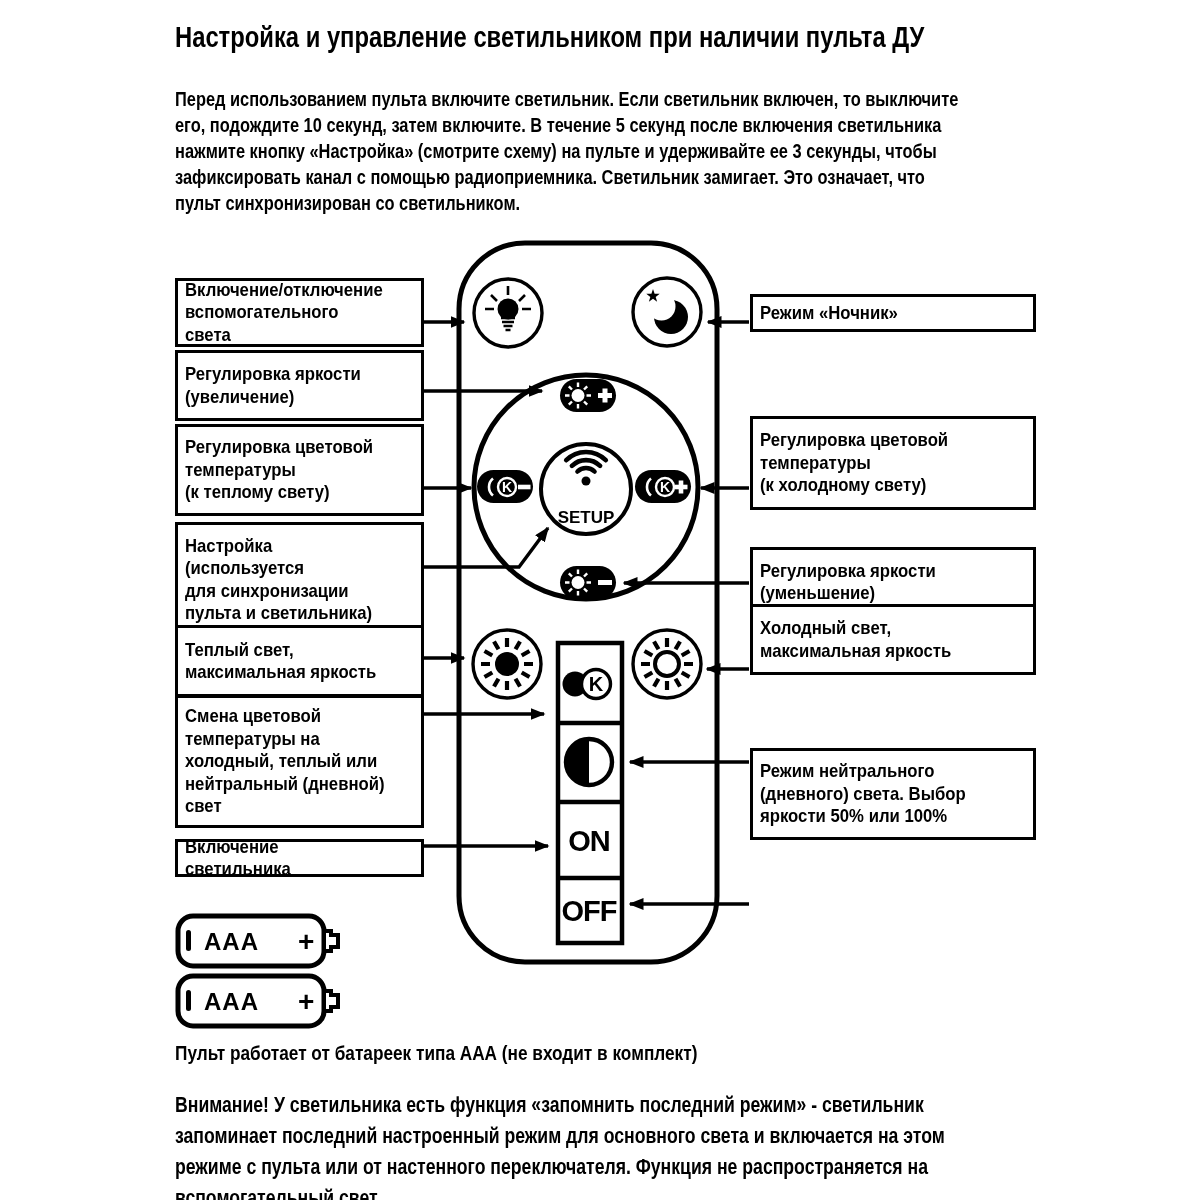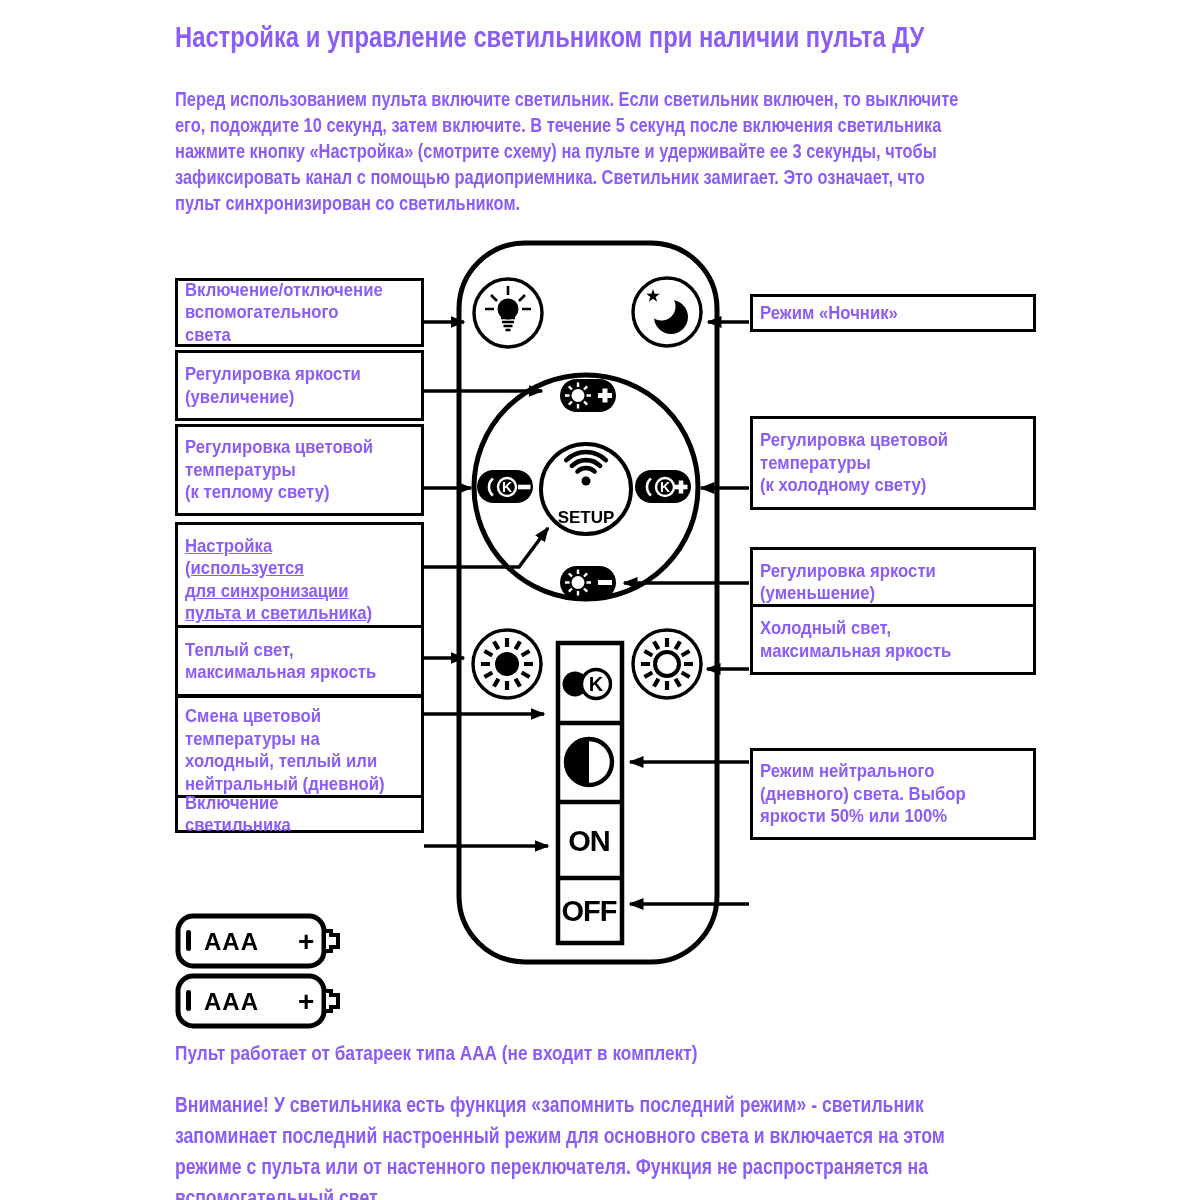--- a/index.html
+++ b/index.html
@@ -1,17 +1,17 @@
 <!DOCTYPE html>
 <html lang="ru"><head>
 <meta charset="utf-8">
 <style>
   html,body{margin:0;padding:0;background:#fff;}
   .page{
-    position:relative;width:1200px;height:1200px;background:#fff;color:#8b5cf6;
+    position:relative;width:1200px;height:1200px;background:#fff;color:#000000;
     font-family:"Liberation Sans",sans-serif;font-weight:700;overflow:hidden;
   }
   .title{
     position:absolute;top:20px;left:175px;width:1010px;margin:0;
     font-size:29px;line-height:34px;white-space:pre-line;
     transform:scaleX(0.82);transform-origin:left top;letter-spacing:0;
   }
   .intro{
     position:absolute;top:86px;left:175px;width:1080px;margin:0;
     font-size:20px;line-height:26px;white-space:pre-line;
@@ -33,24 +33,24 @@
   }
   .co-label{
     font-size:19px;line-height:22.5px;white-space:pre-line;
     transform:scaleX(0.88);transform-origin:left center;display:block;width:114%;
   }
   
   .cl{left:175px;width:249px;}
   .cl1{top:278px;height:69px;}
   .cl2{top:350px;height:71px;}
   .cl3{top:424px;height:92px;}
-  .cl4{top:522px;height:115px;text-decoration:underline;}
+  .cl4{top:522px;height:115px;}
   .cl5{top:625px;height:72px;}
   .cl6{top:695px;height:133px;}
-  .cl7{top:795px;height:28px;}
+  .cl7{top:839px;height:28px;}
   
   .cr{left:750px;width:286px;}
   .cr1{top:294px;height:34px;}
   .cr2{top:416px;height:94px;}
   .cr3{top:547px;height:70px;}
   .cr4{top:604px;height:71px;}
   .cr5{top:748px;height:92px;}
   .cr6{top:875px;height:37px;}
 
   .diagram{position:absolute;left:0;top:0;}

